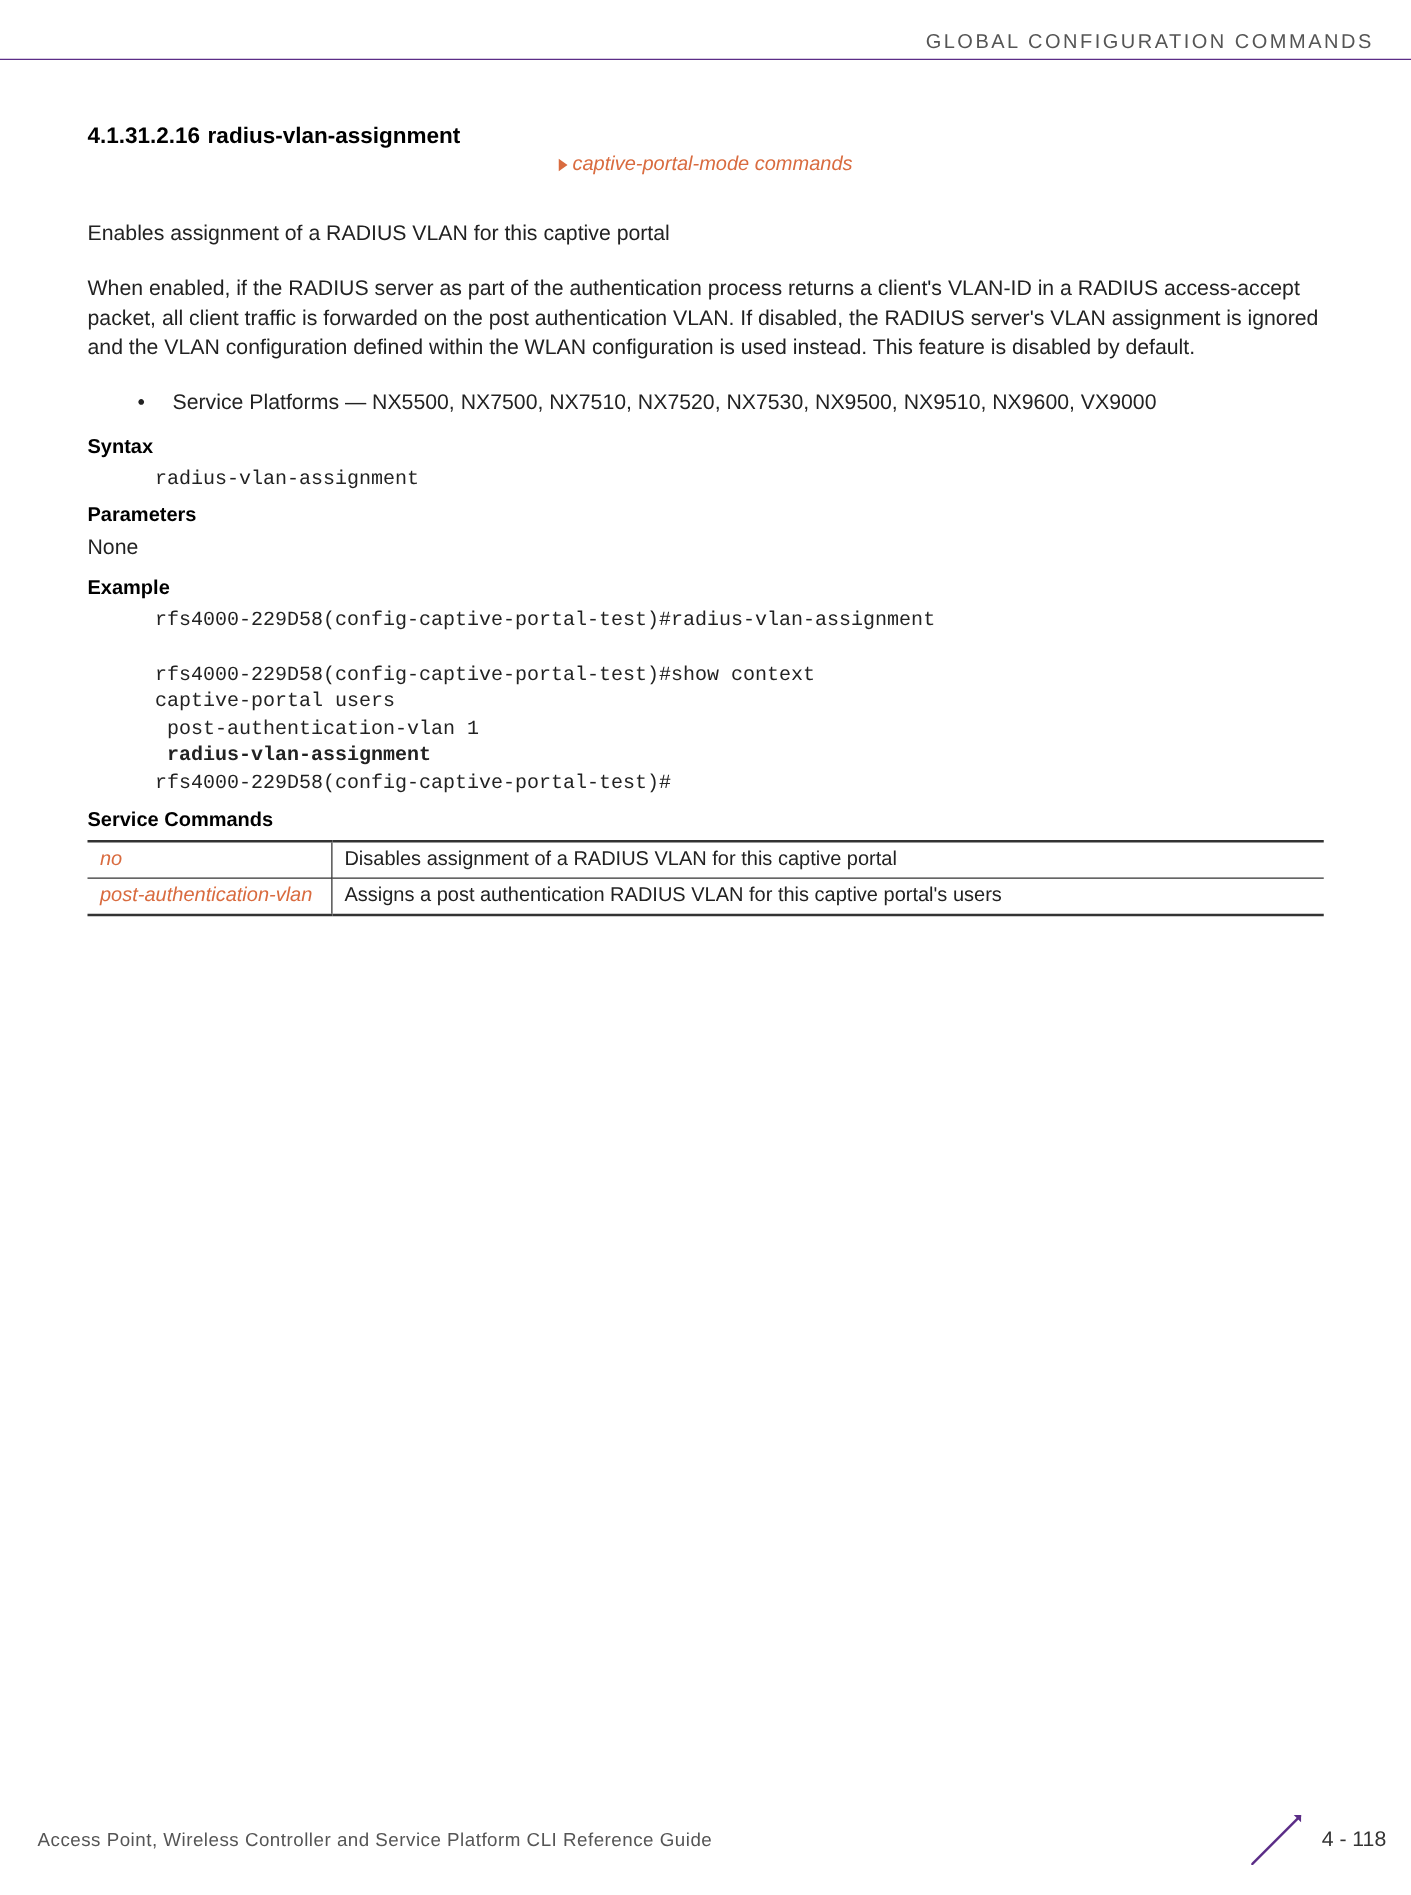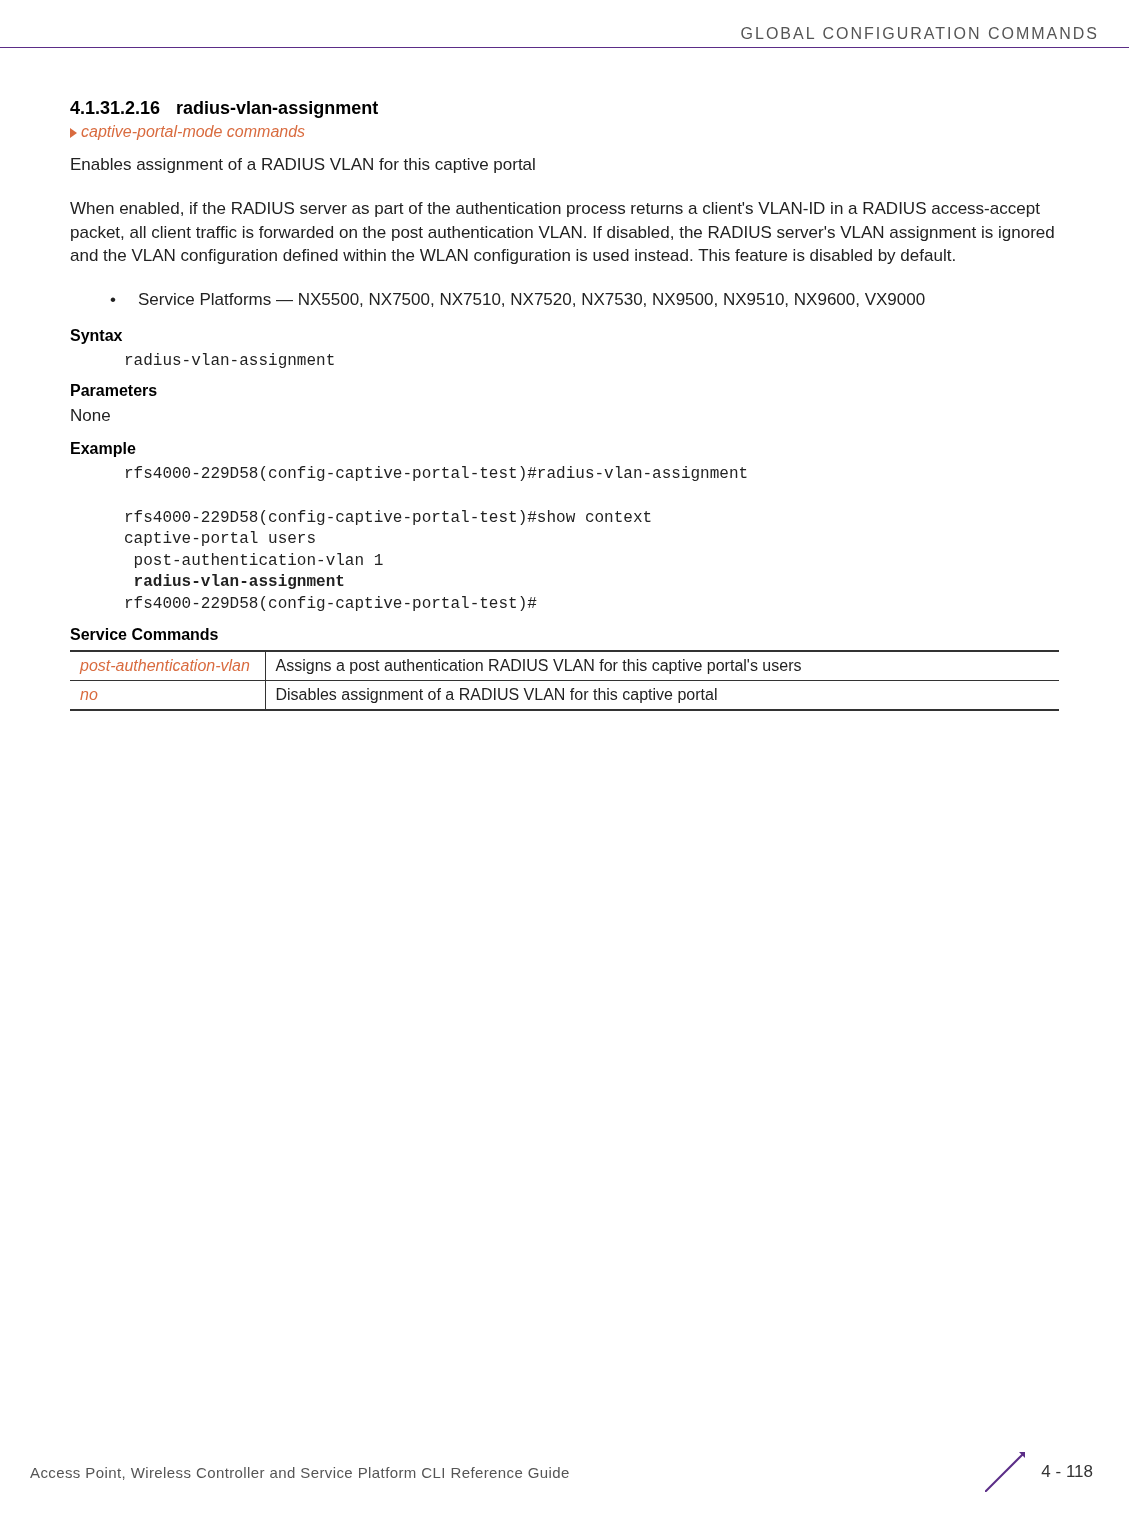--- a/index.html
+++ b/index.html
@@ -27,27 +27,28 @@
     .content {
       padding: 50px 70px 0 70px;
     }
     .section-num-title {
       font-weight: bold;
       font-size: 18px;
       color: #000;
       margin-bottom: 4px;
     }
     .section-num-title .num {
-      margin-right: 16px;
+      margin-right: 6px;
     }
     .breadcrumb {
       color: #d96b3f;
       font-style: italic;
       font-size: 16px;
-      margin-bottom: 12px;
+      margin-bottom: 34px;
+      text-align: center;
     }
     .breadcrumb .arrow {
       display: inline-block;
       width: 0;
       height: 0;
       border-top: 5px solid transparent;
       border-bottom: 5px solid transparent;
       border-left: 7px solid #d96b3f;
       margin-right: 4px;
       vertical-align: middle;
@@ -120,21 +121,21 @@
     .rel-table tr:first-child td {
       border-top: 2px solid #333;
     }
     .rel-table tr:last-child td {
       border-bottom: 2px solid #333;
     }
     .footer {
       position: absolute;
       bottom: 24px;
       left: 30px;
-      right: 36px;
+      right: 20px;
       display: flex;
       justify-content: space-between;
       align-items: center;
       font-size: 15px;
       color: #555;
     }
     .footer-left {
       letter-spacing: 0.4px;
     }
     .footer-right {
@@ -188,26 +189,26 @@
 <span>rfs4000-229D58(config-captive-portal-test)#show context</span>
 <span>captive-portal users</span>
 <span> post-authentication-vlan 1</span>
 <span class="bold"> radius-vlan-assignment</span>
 <span>rfs4000-229D58(config-captive-portal-test)#</span></div>
 
   <div class="subhead">Service Commands</div>
   <table class="rel-table">
     <tbody>
         <tr>
+      <td>no</td>
+      <td>Disables assignment of a RADIUS VLAN for this captive portal</td>
+    </tr>
+    <tr>
       <td>post-authentication-vlan</td>
       <td>Assigns a post authentication RADIUS VLAN for this captive portal's users</td>
-    </tr>
-    <tr>
-      <td>no</td>
-      <td>Disables assignment of a RADIUS VLAN for this captive portal</td>
     </tr>
   </tbody>
     </table>
 </div>
 
 <div class="footer">
   <div class="footer-left">Access Point, Wireless Controller and Service Platform CLI Reference Guide</div>
   <div class="footer-right">
     <div class="page-corner">
       <svg width="40" height="40" viewBox="0 0 40 40">

